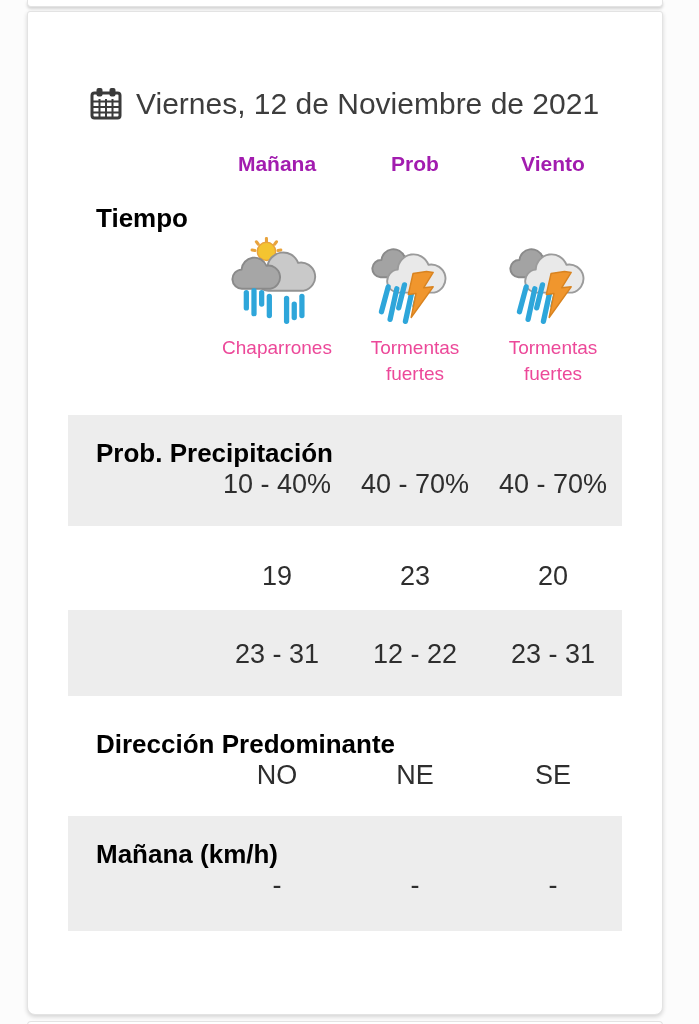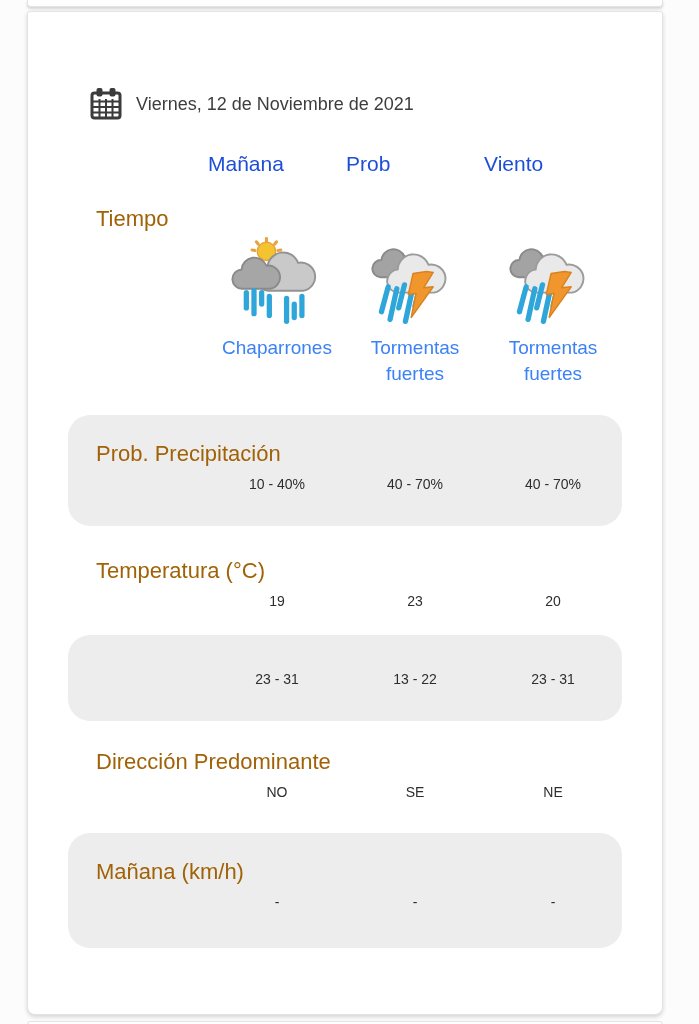--- a/index.html
+++ b/index.html
@@ -40,65 +40,65 @@
     border-top: 1px solid #e3e3e3;
     border-radius: 4px 4px 0 0;
   }
   .date-row {
     margin-left: 60px;
     display: flex;
     align-items: center;
     gap: 12px;
     height: 36px;
   }
-  .date-text { font-size: 18px; color: #3d3d3d; }
+  .date-text { font-size: 30px; color: #3d3d3d; }
   .grid {
     display: grid;
     grid-template-columns: 140px 1fr 1fr 1fr;
     align-items: start;
   }
   .row-inset { margin: 0 40px; }
   .head-row { margin-top: 30px; }
   .col-h {
-    text-align: left;
-    font-weight: normal;
+    text-align: center;
+    font-weight: bold;
     font-size: 21px;
     line-height: 24px;
-    color: #1d4ed8;
+    color: #a21caf;
   }
   .row-label {
     padding-left: 28px;
-    font-weight: normal;
-    font-size: 22px;
+    font-weight: bold;
+    font-size: 26px;
     line-height: 25px;
-    color: #a16207;
+    color: #000000;
   }
   .tiempo-label { margin-top: 30px; }
   .icons-row { margin-top: 6px; }
   .icon-cell { text-align: center; }
   .icon-cell svg { display: inline-block; }
   .caption {
     max-width: 120px;
     margin: 2px auto 0;
     font-size: 19px;
     line-height: 26px;
-    color: #3b82f6;
+    color: #ec4899;
     text-align: center;
   }
-  .section { padding: 0; border-radius: 22px; }
+  .section { padding: 0; }
   .sec-shaded { background: #ededed; }
   .sec-precip  { margin-top: 28px; padding: 26px 0 30px; }
   .sec-temp    { margin-top: 24px; padding: 8px 0 0; }
   .sec-viento  { margin-top: 22px; padding: 26px 0 30px; }
-  .sec-dir     { margin-top: 20px; padding: 8px 0 0; }
+  .sec-dir     { margin-top: 28px; padding: 8px 0 0; }
   .sec-rafagas { margin-top: 29px; padding: 26px 0 34px; }
   .vals-row { margin-top: 7px; }
   .val {
     text-align: center;
-    font-size: 14px;
+    font-size: 27px;
     line-height: 23px;
     color: #2e2e2e;
   }
 </style>
 </head>
 <body>
 
 <div class="cardlike prev-card-edge"></div>
 
 <div class="cardlike card">
@@ -196,45 +196,44 @@
     <div class="row-label">Prob. Precipitación</div>
     <div class="grid vals-row">
       <div></div>
       <div class="val">10 - 40%</div>
       <div class="val">40 - 70%</div>
       <div class="val">40 - 70%</div>
     </div>
   </div>
 
   <div class="row-inset section sec-temp">
-    <div class="row-label">Temperatura (°C)</div>
     <div class="grid vals-row">
       <div></div>
       <div class="val">19</div>
       <div class="val">23</div>
       <div class="val">20</div>
     </div>
   </div>
 
   <div class="row-inset section sec-shaded sec-viento">
     <div class="grid vals-row">
       <div></div>
       <div class="val">23 - 31</div>
-      <div class="val">13 - 22</div>
+      <div class="val">12 - 22</div>
       <div class="val">23 - 31</div>
     </div>
   </div>
 
   <div class="row-inset section sec-dir">
     <div class="row-label">Dirección Predominante</div>
     <div class="grid vals-row">
       <div></div>
       <div class="val">NO</div>
+      <div class="val">NE</div>
       <div class="val">SE</div>
-      <div class="val">NE</div>
     </div>
   </div>
 
   <div class="row-inset section sec-shaded sec-rafagas">
     <div class="row-label">Mañana (km/h)</div>
     <div class="grid vals-row">
       <div></div>
       <div class="val">-</div>
       <div class="val">-</div>
       <div class="val">-</div>

